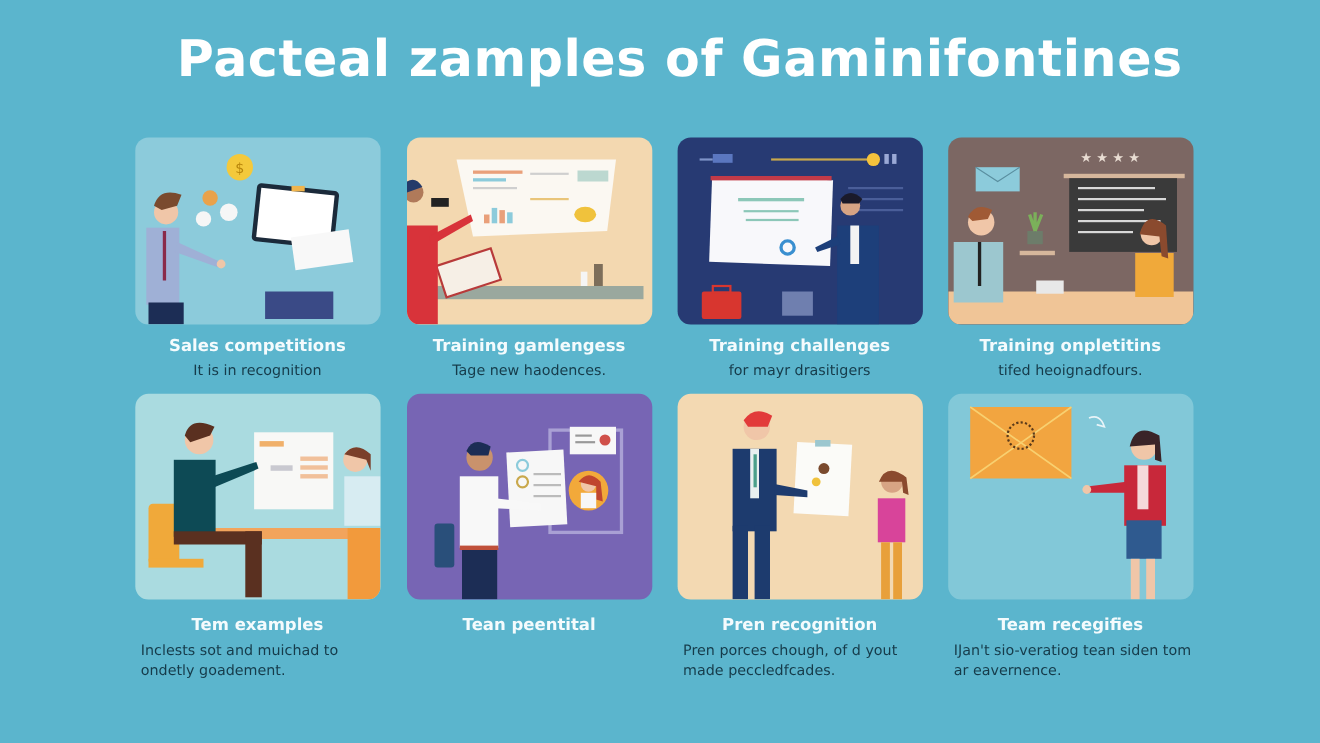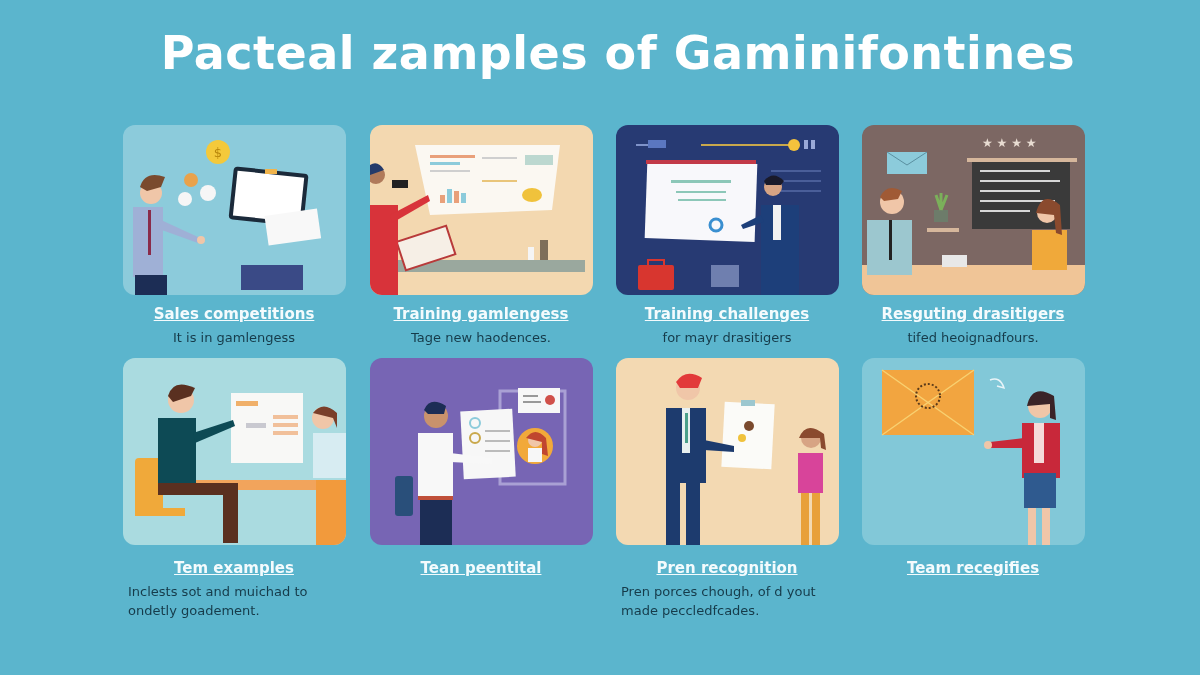--- a/index.html
+++ b/index.html
@@ -24,21 +24,21 @@
     width: 223px;
     border-radius: 12px;
     overflow: hidden;
   }
   .row1 { top: 125px; height: 170px; }
   .row2 { top: 358px; height: 187px; }
   .c1 { left: 123px; } .c2 { left: 370px; } .c3 { left: 616px; } .c4 { left: 862px; }
   .caption {
     position: absolute; width: 240px; text-align: center; color: #ffffff;
   }
-  .caption .h { font-weight: bold; font-size: 15px; color: #f4fbfd; text-decoration: underline; }
+  .caption .h { font-weight: bold; font-size: 15px; color: #f4fbfd; }
   .caption .s { font-size: 13px; color: #163b4a; margin-top: 5px; line-height: 19px; }
   .cap-row1 { top: 305px; }
   .cap-row2 { top: 559px; }
   .cap-left .s { text-align: left; padding-left: 14px; }
   .k1 { left: 114px; } .k2 { left: 361px; } .k3 { left: 607px; } .k4 { left: 853px; }
   svg { display: block; }
 </style>
 </head>
 <body>
 
@@ -233,41 +233,42 @@
     <rect x="162" y="115" width="32" height="35" fill="#2f5a8f"></rect>
     <rect x="166" y="150" width="8" height="37" fill="#f0c6a8"></rect>
     <rect x="180" y="150" width="8" height="37" fill="#f0c6a8"></rect>
     <circle cx="178" cy="48" r="12" fill="#f0c6a8"></circle>
     <path d="M165 48 Q170 25 192 38 L194 62 L188 60 L188 46 Z" fill="#3a2428"></path>
   </svg>
 </div>
 
 <div class="caption cap-row1 k1">
   <div class="h">Sales competitions</div>
-  <div class="s">It is in gamlengess</div>
+  <div class="s">It is in recognition</div>
 </div>
 <div class="caption cap-row1 k2">
   <div class="h">Training gamlengess</div>
   <div class="s">Tage new haodences.</div>
 </div>
 <div class="caption cap-row1 k3">
   <div class="h">Training challenges</div>
   <div class="s">for mayr drasitigers</div>
 </div>
 <div class="caption cap-row1 k4">
-  <div class="h">Resguting drasitigers</div>
+  <div class="h">Training onpletitins</div>
   <div class="s">tifed heoignadfours.</div>
 </div>
 
 <div class="caption cap-row2 cap-left k1">
   <div class="h">Tem examples</div>
   <div class="s">Inclests sot and muichad to ondetly goadement.</div>
 </div>
 <div class="caption cap-row2 cap-left k2">
   <div class="h">Tean peentital</div>
 </div>
 <div class="caption cap-row2 cap-left k3">
   <div class="h">Pren recognition</div>
   <div class="s">Pren porces chough, of d yout made peccledfcades.</div>
 </div>
 <div class="caption cap-row2 cap-left k4">
   <div class="h">Team recegifies</div>
+  <div class="s">IJan't sio-veratiog tean siden tom ar eavernence.</div>
 </div>
 
 </body></html>

